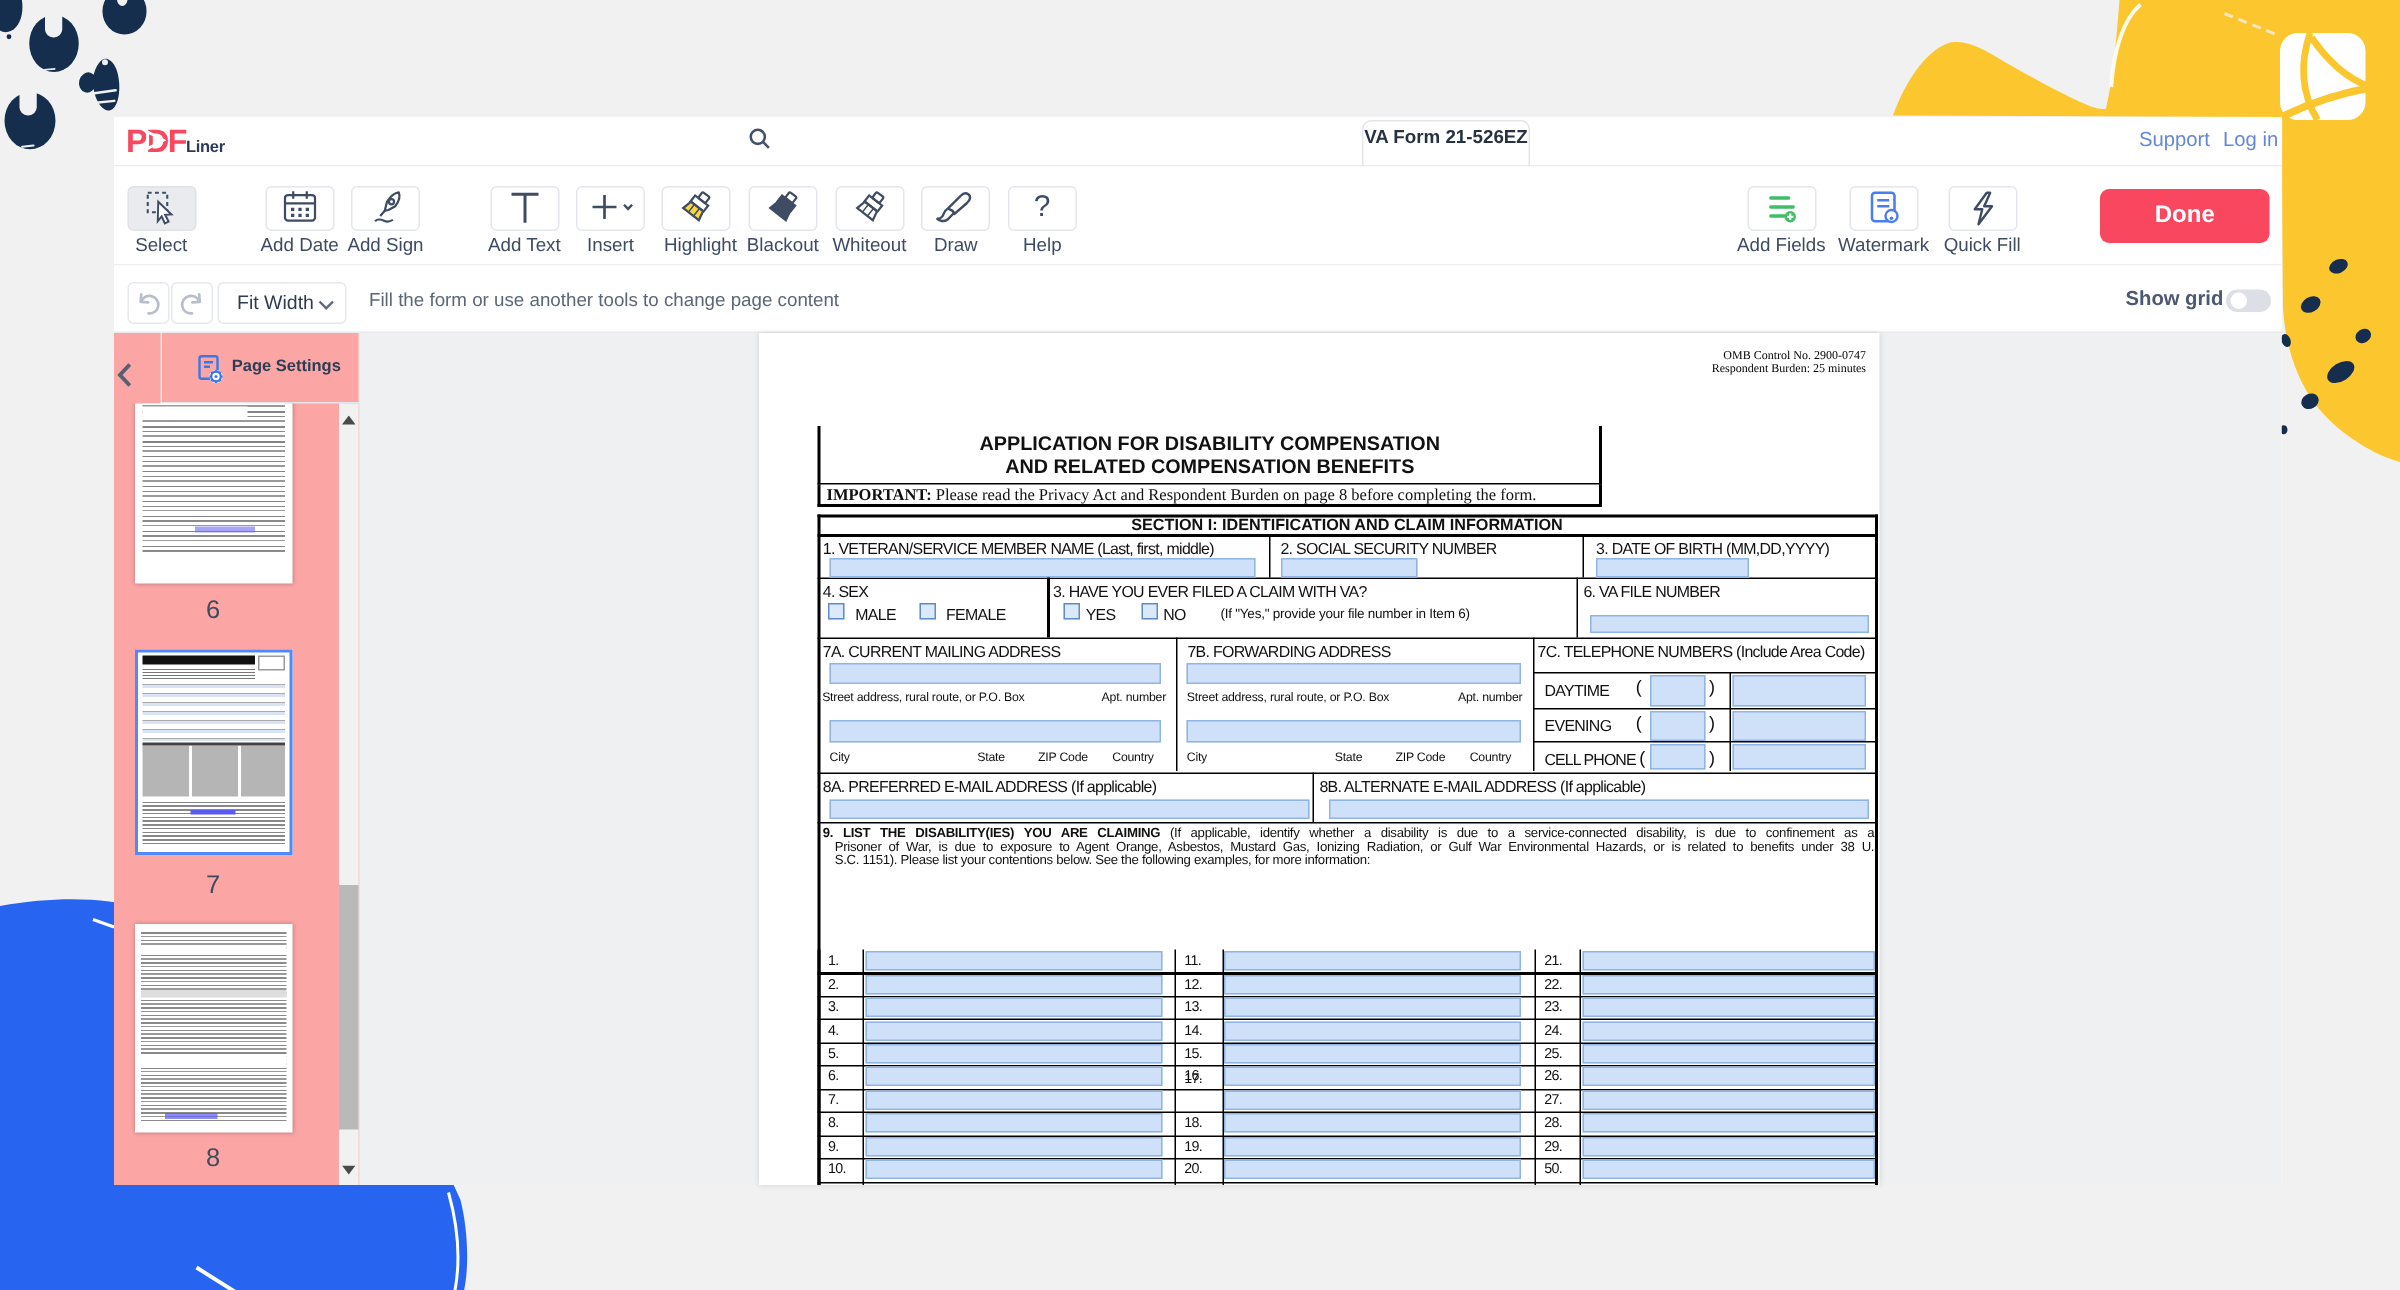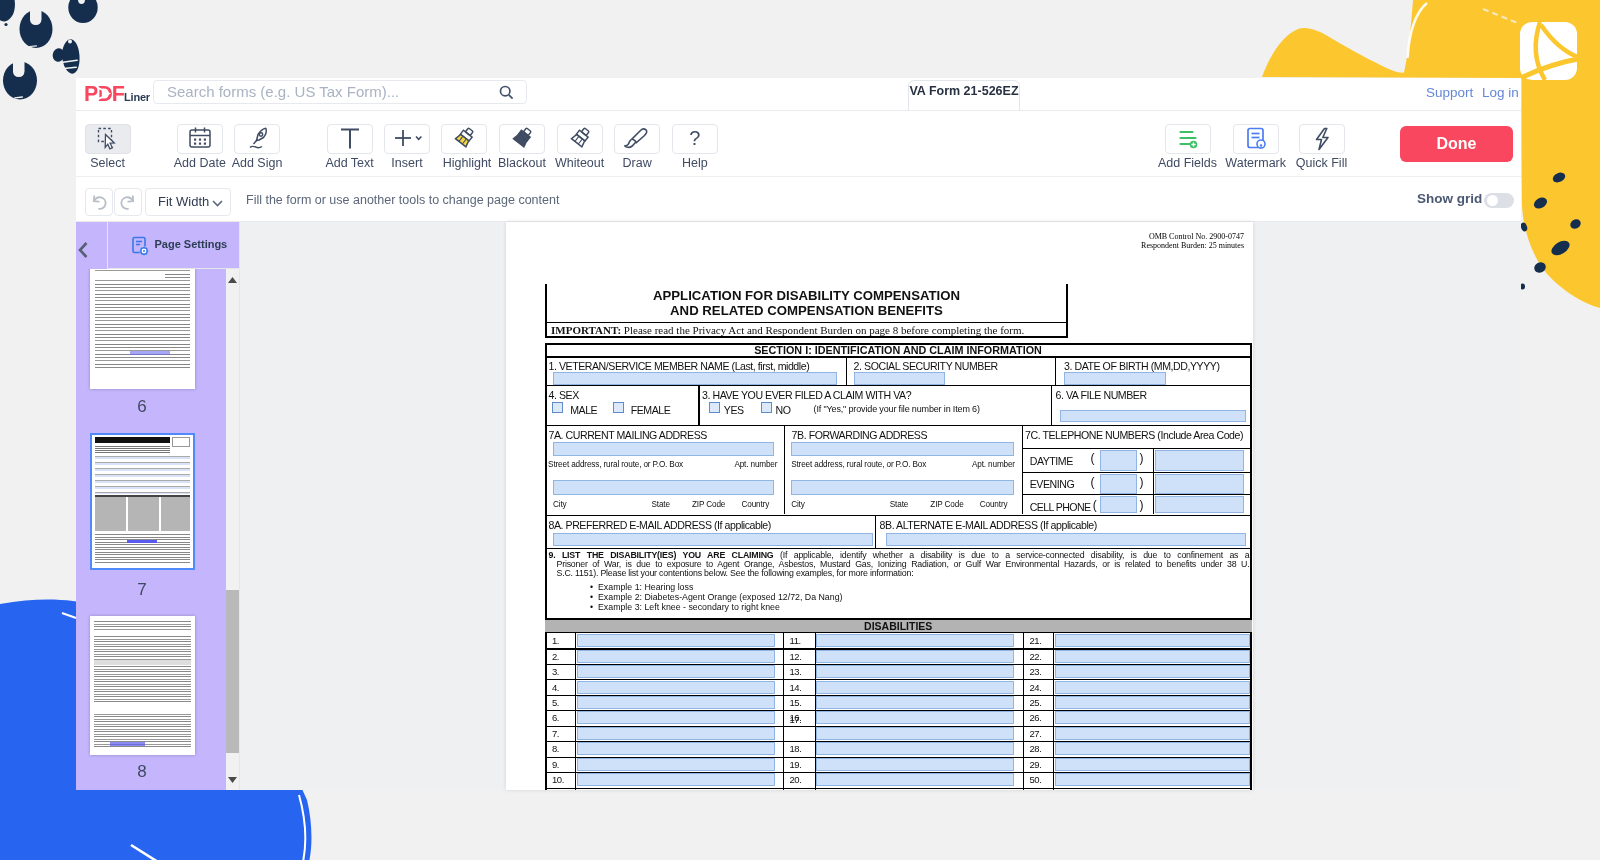--- a/index.html
+++ b/index.html
@@ -25,21 +25,21 @@
   
   #bar2 { position:absolute; left:0; top:99px; width:1445px; height:45px; background:#fff; border-bottom:1px solid #e8eaed; }
   .sbtn { position:absolute; top:11px; height:28px; border:1px solid #e5e8ec; border-radius:4px; background:#fff; }
   #hinttxt { position:absolute; left:170px; top:16px; font-size:12.5px; color:#5b6779; }
   #sgrid { position:absolute; left:1341px; top:14px; font-size:13.5px; font-weight:bold; color:#4a5871; }
   #toggle { position:absolute; left:1408px; top:16px; width:30px; height:15px; background:#dcdfe5; border-radius:8px; }
   #toggle .knob { position:absolute; left:3px; top:2px; width:11px; height:11px; background:#fff; border-radius:50%; }
 
   
   #content { position:absolute; left:0; top:144px; width:1445px; height:568px; background:#eff0f2; }
-  #side { position:absolute; left:0; top:0; width:164px; height:568px; background:#c4b5fd; border-right:1px solid #e4e7ea; }
+  #side { position:absolute; left:0; top:0; width:164px; height:568px; background:#fca5a5; border-right:1px solid #e4e7ea; }
   #psbox { position:absolute; left:30.5px; top:0; width:133.5px; height:46.5px; border-left:1px solid #e4e7ea; border-bottom:1px solid #e4e7ea; }
   .pnum { position:absolute; left:13.5px; width:105px; text-align:center; font-size:17px; color:#3f4a5f; }
   .thumb { position:absolute; left:13.5px; width:105px; background:#fff; box-shadow:0 0 3px rgba(0,0,0,.25); }
 
   
   #page { position:absolute; left:430px; top:0px; width:747px; height:568px; background:#fff; box-shadow:0 0 4px rgba(0,0,0,.12); font-family:"Liberation Sans", sans-serif; color:#111; }
   #page .lbl { position:absolute; font-size:10.6px; letter-spacing:-0.45px; white-space:nowrap; }
   #page .inp { position:absolute; background:#cfe1f8; border:1px solid #90b4e4; }
   #page .cb { position:absolute; width:11px; height:11px; background:#dce9fb; border:1px solid #5c8cc9; }
   #page .cap { position:absolute; font-size:8.2px; letter-spacing:-0.15px; white-space:nowrap; }
@@ -96,21 +96,20 @@
   <path d="M299 795 C306 820 307 842 303 862" stroke="#fff" stroke-width="2" fill="none"></path>
   <path d="M62 613 L76 618" stroke="#fff" stroke-width="2"></path>
 </svg>
 
 <div id="app">
   <div id="hdr">
     <div id="logo"><span style="color:#f8475e;font-weight:bold;font-size:21.5px;letter-spacing:-1px;">PDF</span><span style="color:#2b3b55;font-weight:bold;font-size:11px;letter-spacing:-0.2px;">Liner</span>
     <svg style="position:absolute;left:13px;top:4px;" width="16" height="15">
           <path d="M1.5 2 L12 7.5 L1.5 13 Z" fill="none" stroke="#fff" stroke-width="1.8"></path>
         </svg></div>
-    <div id="search">Search forms (e.g. US Tax Form)...</div>
     <svg class="abs" style="left:423px;top:7px" width="15" height="15" viewBox="0 0 15 15">
         <circle cx="6.2" cy="6.2" r="4.7" fill="none" stroke="#43506a" stroke-width="1.7"></circle>
         <line x1="9.8" y1="9.8" x2="13.6" y2="13.6" stroke="#43506a" stroke-width="1.7"></line>
       </svg>
     <div id="chip">VA Form 21-526EZ</div>
     <a class="hlink" style="left:1350px;">Support</a>
     <a class="hlink" style="left:1406px;">Log in</a>
   </div>
 
   <div id="tb">
@@ -447,23 +446,21 @@
       <div class="abs" style="left:633.4px;top:275.5px;font-size:12px;">)</div>
       <div class="inp" style="left:648.9px;top:274.3px;width:89.3px;height:17px;"></div>
 
       <div class="abs" style="left:369.3px;top:292.5px;width:1.2px;height:33.5px;background:#000;"></div>
       <div class="lbl" style="left:42.5px;top:296.8px;">8A. PREFERRED E-MAIL ADDRESS (If applicable)</div>
       <div class="inp" style="left:46.6px;top:310.6px;width:320.4px;height:13.5px;"></div>
       <div class="lbl" style="left:373.6px;top:296.8px;">8B. ALTERNATE E-MAIL ADDRESS (If applicable)</div>
       <div class="inp" style="left:379.6px;top:310.6px;width:360.9px;height:13.5px;"></div>
 
       <div class="abs" style="left:42.5px;top:329px;width:702px;font-size:8.8px;line-height:8.75px;letter-spacing:-0.2px;"><span style="display:inline-block;width:701px;text-align:justify;text-align-last:justify;"><b>9. LIST THE DISABILITY(IES) YOU ARE CLAIMING</b> (If applicable, identify whether a disability is due to a service-connected disability, is due to confinement as a</span><span style="display:inline-block;width:693px;margin-left:8px;text-align:justify;text-align-last:justify;">Prisoner of War, is due to exposure to Agent Orange, Asbestos, Mustard Gas, Ionizing Radiation, or Gulf War Environmental Hazards, or is related to benefits under 38 U.</span><span style="display:inline-block;margin-left:8px;">S.C. 1151). Please list your contentions below. See the following examples, for more information:</span></div>
-      <div class="abs" style="left:84px;top:359.5px;font-size:8.8px;line-height:10.4px;">•&nbsp; Example 1: Hearing loss<br>•&nbsp; Example 2: Diabetes-Agent Orange (exposed 12/72, Da Nang)<br>•&nbsp; Example 3: Left knee - secondary to right knee</div>
-
-      <div class="abs" style="left:39px;top:396px;width:706.5px;height:15px;background:#b3b3b3;border-top:2px solid #000;border-bottom:1.5px solid #000;text-align:center;font-weight:bold;font-size:10.5px;line-height:12px;">DISABILITIES</div>
+
 
       <div class="abs" style="left:39px;top:411px;width:1.5px;height:157px;background:#000;"></div>
       <div class="abs" style="left:744px;top:411px;width:1.5px;height:157px;background:#000;"></div>
       <div class="abs" style="left:68.9px;top:411px;width:1.1px;height:157px;background:#000;"></div>
       <div class="abs" style="left:277px;top:411px;width:1.2px;height:157px;background:#000;"></div>
       <div class="abs" style="left:308.5px;top:411px;width:1.1px;height:157px;background:#000;"></div>
       <div class="abs" style="left:517px;top:411px;width:1.2px;height:157px;background:#000;"></div>
       <div class="abs" style="left:547px;top:411px;width:1.1px;height:157px;background:#000;"></div>
       <div class="abs" style="left:39px;top:426.45px;width:706.5px;height:1.1px;background:#000;"></div>
       <div class="lbl" style="left:46px;top:413.20px;font-size:9.5px;">1.</div>

